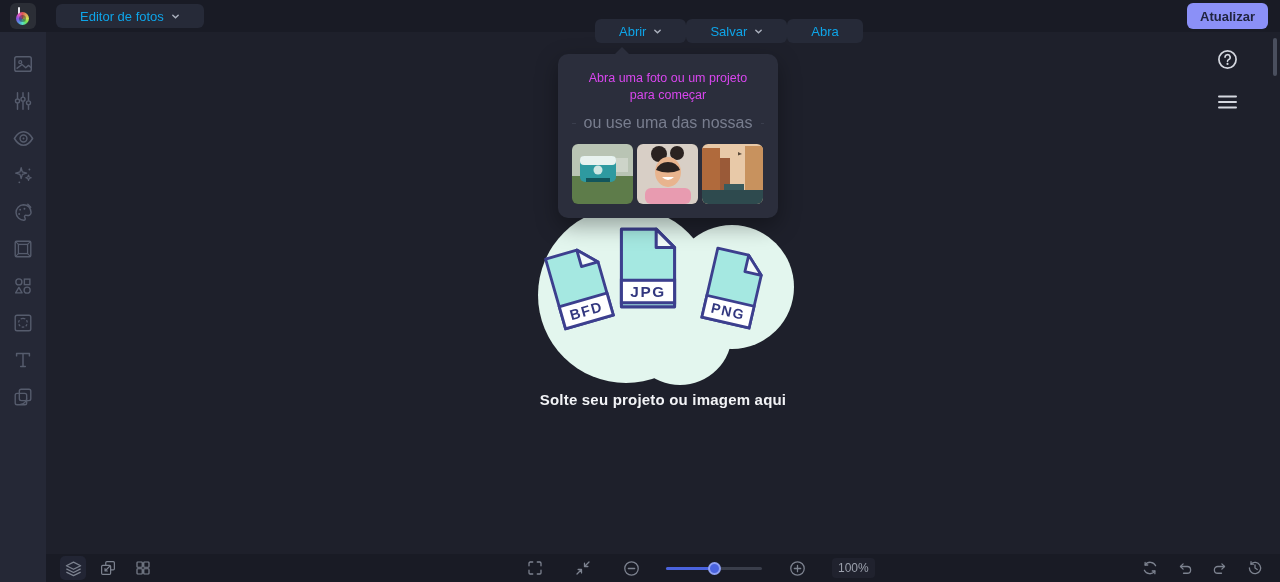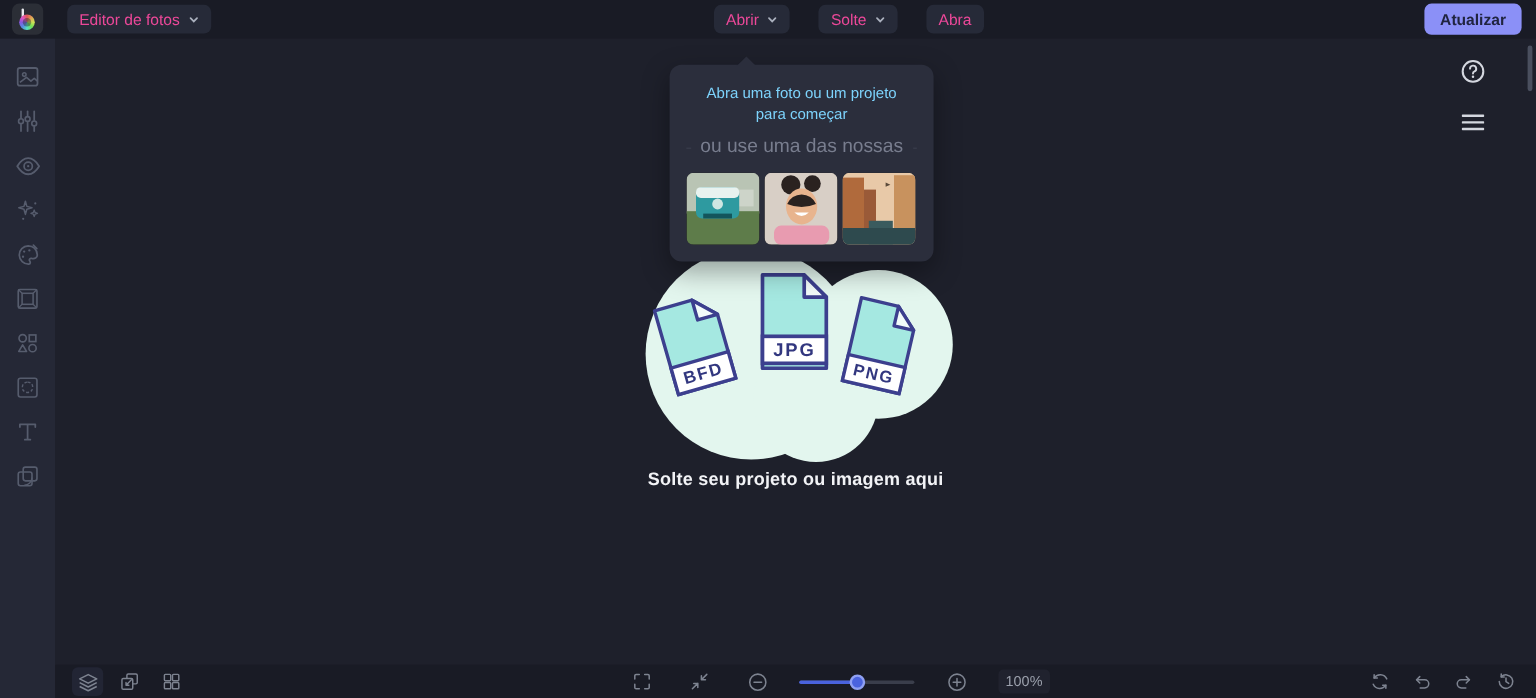--- a/index.html
+++ b/index.html
@@ -12,24 +12,24 @@
   .logo { width:26px; height:26px; margin-left:10px; border-radius:6px;
     background:#2b2e36; position:relative; flex:0 0 auto; }
   .logo .stem { position:absolute; left:8px; top:4px; width:2px; height:13px;
     background:#e8e9ee; border-radius:2px; }
   .logo .bowl { position:absolute; left:6px; top:9px; width:13px; height:13px;
     border-radius:50%;
     background:conic-gradient(#e05656,#e0a456,#cfe056,#6fe056,#56e0c2,#568ae0,#8a56e0,#e056c2,#e05656); }
   .logo .bowl::after { content:""; position:absolute; left:3px; top:3px; width:7px;
     height:7px; border-radius:50%; background:rgba(43,46,54,.45); }
   .tb-btn { height:24px; background:#262a38; border:none; border-radius:6px;
-    color:#ec4899; font-size:13px; font-family:inherit; display:inline-flex;
-    align-items:center; gap:7px; padding:0 10px; cursor:pointer; }
+    color:#0ea5e9; font-size:13px; font-family:inherit; display:inline-flex;
+    align-items:center; gap:7px; padding:0 24px; cursor:pointer; }
   .editor-btn { margin-left:20px; }
-  .center-group { position:absolute; left:595px; top:4px; display:flex; gap:24px; }
+  .center-group { position:absolute; left:595px; top:19px; display:flex; gap:0; }
   .right-group { position:absolute; right:12px; top:3px; display:flex;
     align-items:center; gap:17px;flex-direction:column; }
   .upgrade-btn { height:26px; background:#8b90f7; border:none; border-radius:6px;
     color:#20243f; font-size:13px; font-weight:bold; font-family:inherit;
     padding:0 13px; cursor:pointer; }
   .chev { width:9px; height:9px; display:inline-block; }
   .icon-btn { width:26px; height:26px; background:transparent; border:none;
     display:inline-flex; align-items:center; justify-content:center; cursor:pointer; }
 
   
@@ -46,21 +46,21 @@
   .scroll-thumb { position:absolute; right:3px; top:6px; width:4px; height:38px;
     border-radius:2px; background:#4a4f5e; }
 
   
   .popover { position:absolute; left:512px; top:22px; width:220px;
     background:#2b2e3c; border-radius:10px; box-shadow:0 8px 22px rgba(0,0,0,.35);
     padding:14px 14px 14px; z-index:10; }
   .popover .notch { position:absolute; left:56px; top:-7px; width:0; height:0;
     border-left:8px solid transparent; border-right:8px solid transparent;
     border-bottom:8px solid #2b2e3c; }
-  .pop-title { color:#7dd3fc; font-size:12.5px; line-height:17px;
+  .pop-title { color:#d946ef; font-size:12.5px; line-height:17px;
     text-align:center; padding:2px 6px 0; }
   .pop-sub { display:flex; align-items:center; gap:8px; margin:10px 0 12px; }
   .pop-sub .line { flex:1; height:1px; background:#3a3e4d; }
   .pop-sub .txt { color:#787d8e; font-size:16px; white-space:nowrap; }
   .samples { display:flex; gap:4px; }
   .sample { width:61px; height:60px; border-radius:6px; overflow:hidden;
     border:none; padding:0; cursor:pointer; background:#222; }
   .sample svg { display:block; }
 
   
@@ -107,21 +107,21 @@
   </button>
 
   <div class="center-group">
     <button class="tb-btn">
       <span>Abrir</span>
       <svg class="chev" viewBox="0 0 10 10">
         <path d="M2 3.5 L5 6.5 L8 3.5" fill="none" stroke="#aab0bd" stroke-width="1.6" stroke-linecap="round"></path>
       </svg>
     </button>
     <button class="tb-btn">
-      <span>Solte</span>
+      <span>Salvar</span>
       <svg class="chev" viewBox="0 0 10 10">
         <path d="M2 3.5 L5 6.5 L8 3.5" fill="none" stroke="#aab0bd" stroke-width="1.6" stroke-linecap="round"></path>
       </svg>
     </button>
     <button class="tb-btn">
       <span>Abra</span>
     </button>
   </div>
 
   <div class="right-group">
@@ -274,21 +274,21 @@
 
     <div class="file-card" style="left:18px; top:42px; transform:rotate(-16deg);">
       <svg width="64" height="84" viewBox="0 0 64 88">
         <path d="M6 6 L40 6 L58 24 L58 82 L6 82 Z" fill="#a5e8e1" stroke="#3c3f8e" stroke-width="3" stroke-linejoin="round"></path>
         <path d="M40 6 L40 24 L58 24 Z" fill="#f2fbf9" stroke="#3c3f8e" stroke-width="3" stroke-linejoin="round"></path>
         <rect x="6" y="58" width="52" height="24" fill="#ffffff" stroke="#3c3f8e" stroke-width="3"></rect>
         <text x="32" y="75" text-anchor="middle" font-family="Liberation Sans, sans-serif" font-size="15" font-weight="bold" letter-spacing="1.5" fill="#32377f">BFD</text>
       </svg>
     </div>
 
-    <div class="file-card" style="left:98px; top:20px;">
+    <div class="file-card" style="left:84px; top:20px;">
       <svg width="68" height="90" viewBox="0 0 64 88">
         <path d="M6 6 L40 6 L58 24 L58 82 L6 82 Z" fill="#a5e8e1" stroke="#3c3f8e" stroke-width="3" stroke-linejoin="round"></path>
         <path d="M40 6 L40 24 L58 24 Z" fill="#f2fbf9" stroke="#3c3f8e" stroke-width="3" stroke-linejoin="round"></path>
         <rect x="6" y="56" width="52" height="22" fill="#ffffff" stroke="#3c3f8e" stroke-width="3"></rect>
         <text x="32" y="72" text-anchor="middle" font-family="Liberation Sans, sans-serif" font-size="15" font-weight="bold" letter-spacing="1.5" fill="#32377f">JPG</text>
       </svg>
     </div>
 
     <div class="file-card" style="left:172px; top:44px; transform:rotate(13deg);">
       <svg width="62" height="82" viewBox="0 0 64 88">

